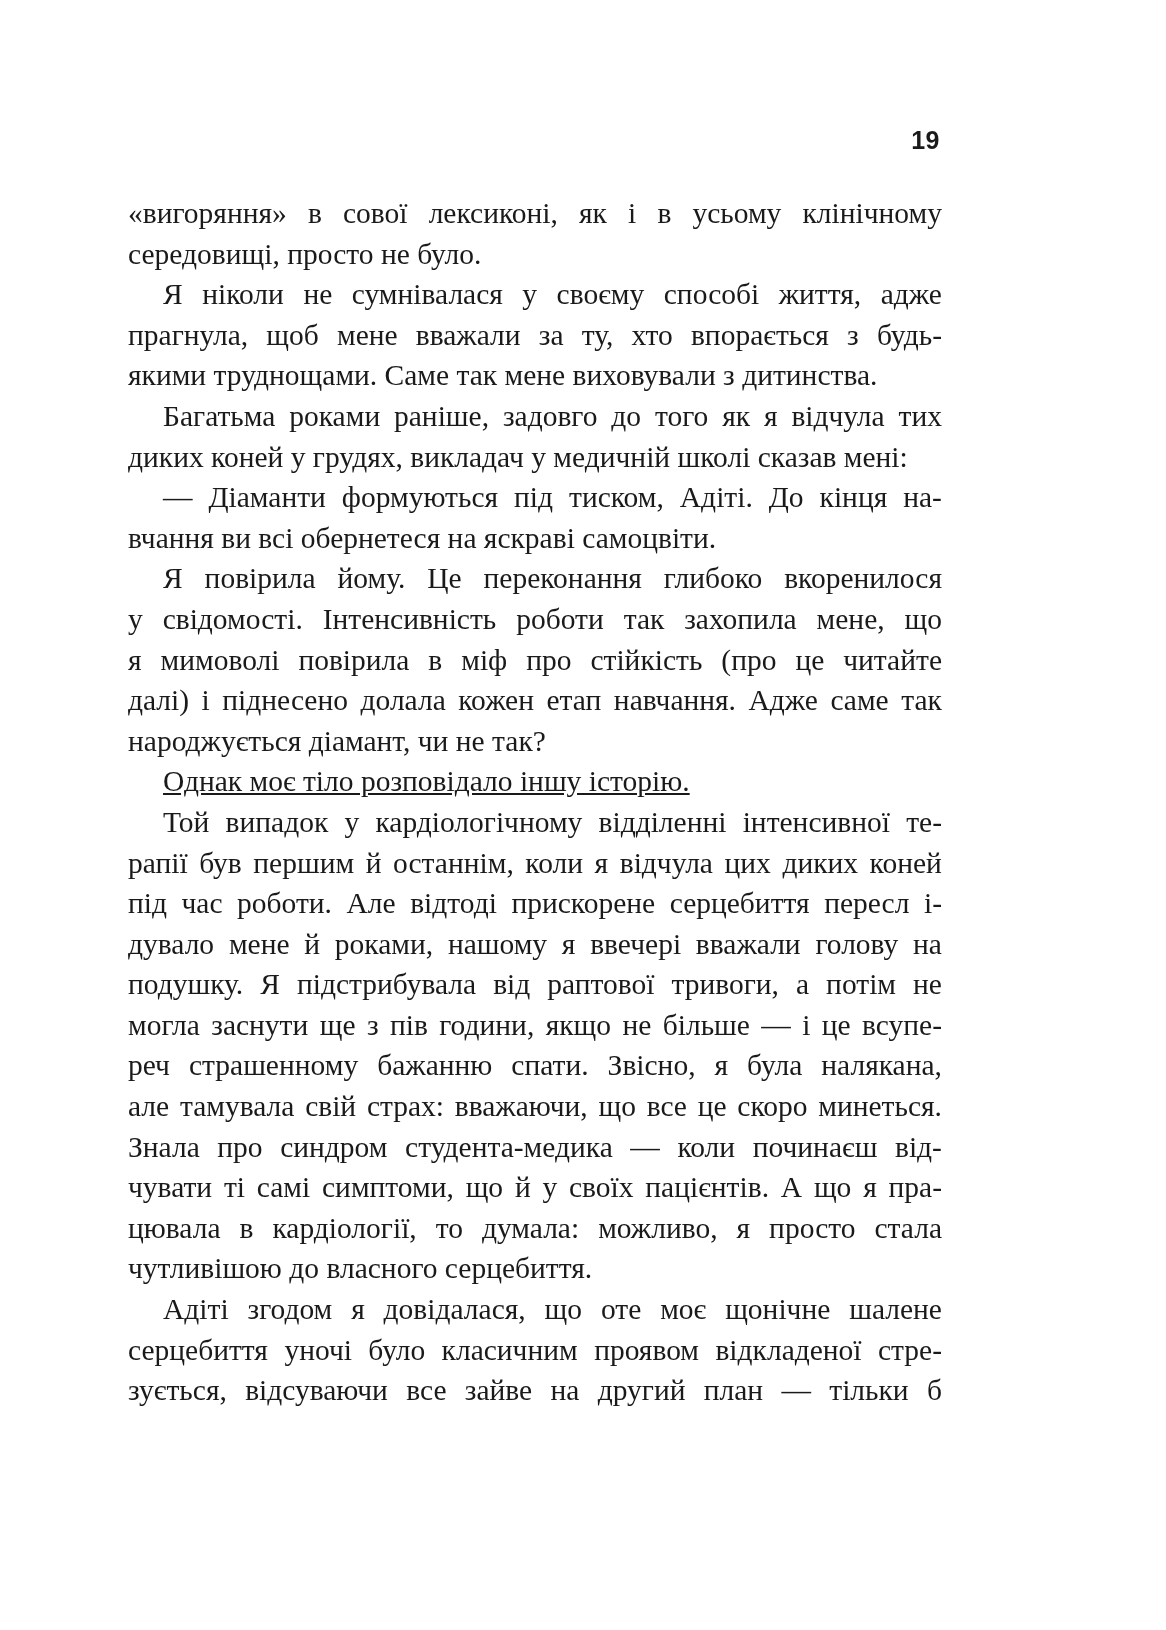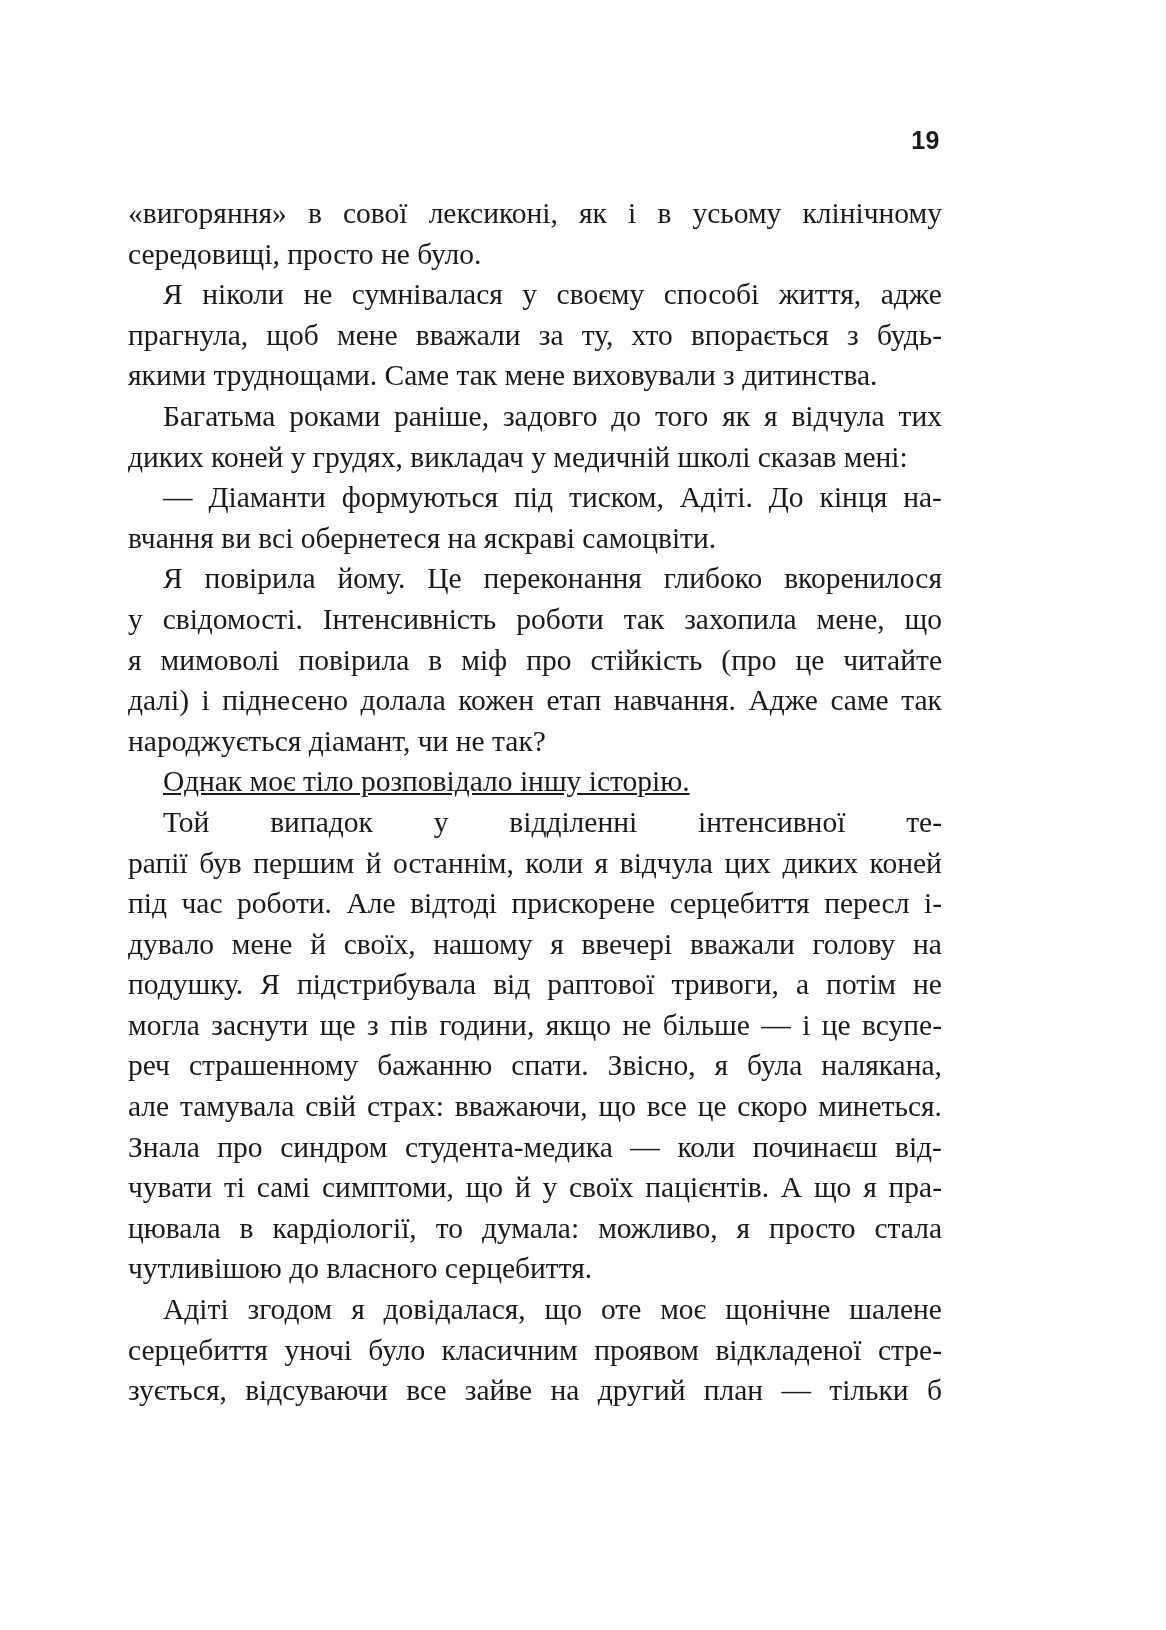--- a/index.html
+++ b/index.html
@@ -104,24 +104,24 @@
         <span class="line just indent"><span class="w lead">Я</span><span class="w">повірила</span><span class="w">йому.</span><span class="w">Це</span><span class="w">переконання</span><span class="w">глибоко</span><span class="w">вкоренилося</span></span>
         <span class="line just"><span class="w lead">у</span><span class="w">свідомості.</span><span class="w">Інтенсивність</span><span class="w">роботи</span><span class="w">так</span><span class="w">захопила</span><span class="w">мене,</span><span class="w">що</span></span>
         <span class="line just"><span class="w lead">я</span><span class="w">мимоволі</span><span class="w">повірила</span><span class="w">в</span><span class="w">міф</span><span class="w">про</span><span class="w">стійкість</span><span class="w">(про</span><span class="w">це</span><span class="w">читайте</span></span>
         <span class="line just"><span class="w lead">далі)</span><span class="w">і</span><span class="w">піднесено</span><span class="w">долала</span><span class="w">кожен</span><span class="w">етап</span><span class="w">навчання.</span><span class="w">Адже</span><span class="w">саме</span><span class="w">так</span></span>
         <span class="line flush">народжується діамант, чи не так?</span>
       </p>
       <p class="para">
         <span class="line flush indent">Однак моє тіло розповідало іншу історію.</span>
       </p>
       <p class="para">
-        <span class="line just indent"><span class="w lead">Той</span><span class="w">випадок</span><span class="w">у</span><span class="w">відділенні</span><span class="w">інтенсивної</span><span class="w">те-</span></span>
+        <span class="line just indent"><span class="w lead">Той</span><span class="w">випадок</span><span class="w">у</span><span class="w">кардіологічному</span><span class="w">відділенні</span><span class="w">інтенсивної</span><span class="w">те-</span></span>
         <span class="line just"><span class="w lead">рапії</span><span class="w">був</span><span class="w">першим</span><span class="w">й</span><span class="w">останнім,</span><span class="w">коли</span><span class="w">я</span><span class="w">відчула</span><span class="w">цих</span><span class="w">диких</span><span class="w">коней</span></span>
         <span class="line just"><span class="w lead">під</span><span class="w">час</span><span class="w">роботи.</span><span class="w">Але</span><span class="w">відтоді</span><span class="w">прискорене</span><span class="w">серцебиття</span><span class="w">пересл</span><span class="w">і-</span></span>
-        <span class="line just"><span class="w lead">дувало</span><span class="w">мене</span><span class="w">й</span><span class="w">своїх,</span><span class="w">нашому</span><span class="w">я</span><span class="w">ввечері</span><span class="w">вважали</span><span class="w">голову</span><span class="w">на</span></span>
+        <span class="line just"><span class="w lead">дувало</span><span class="w">мене</span><span class="w">й</span><span class="w">роками,</span><span class="w">нашому</span><span class="w">я</span><span class="w">ввечері</span><span class="w">вважали</span><span class="w">голову</span><span class="w">на</span></span>
         <span class="line just"><span class="w lead">подушку.</span><span class="w">Я</span><span class="w">підстрибувала</span><span class="w">від</span><span class="w">раптової</span><span class="w">тривоги,</span><span class="w">а</span><span class="w">потім</span><span class="w">не</span></span>
         <span class="line just"><span class="w lead">могла</span><span class="w">заснути</span><span class="w">ще</span><span class="w">з</span><span class="w">пів</span><span class="w">години,</span><span class="w">якщо</span><span class="w">не</span><span class="w">більше</span><span class="w">—</span><span class="w">і</span><span class="w">це</span><span class="w">всупе-</span></span>
         <span class="line just"><span class="w lead">реч</span><span class="w">страшенному</span><span class="w">бажанню</span><span class="w">спати.</span><span class="w">Звісно,</span><span class="w">я</span><span class="w">була</span><span class="w">налякана,</span></span>
         <span class="line just"><span class="w lead">але</span><span class="w">тамувала</span><span class="w">свій</span><span class="w">страх:</span><span class="w">вважаючи,</span><span class="w">що</span><span class="w">все</span><span class="w">це</span><span class="w">скоро</span><span class="w">минеться.</span></span>
         <span class="line just"><span class="w lead">Знала</span><span class="w">про</span><span class="w">синдром</span><span class="w">студента-медика</span><span class="w">—</span><span class="w">коли</span><span class="w">починаєш</span><span class="w">від-</span></span>
         <span class="line just"><span class="w lead">чувати</span><span class="w">ті</span><span class="w">самі</span><span class="w">симптоми,</span><span class="w">що</span><span class="w">й</span><span class="w">у</span><span class="w">своїх</span><span class="w">пацієнтів.</span><span class="w">А</span><span class="w">що</span><span class="w">я</span><span class="w">пра-</span></span>
         <span class="line just"><span class="w lead">цювала</span><span class="w">в</span><span class="w">кардіології,</span><span class="w">то</span><span class="w">думала:</span><span class="w">можливо,</span><span class="w">я</span><span class="w">просто</span><span class="w">стала</span></span>
         <span class="line flush">чутливішою до власного серцебиття.</span>
       </p>
       <p class="para">

